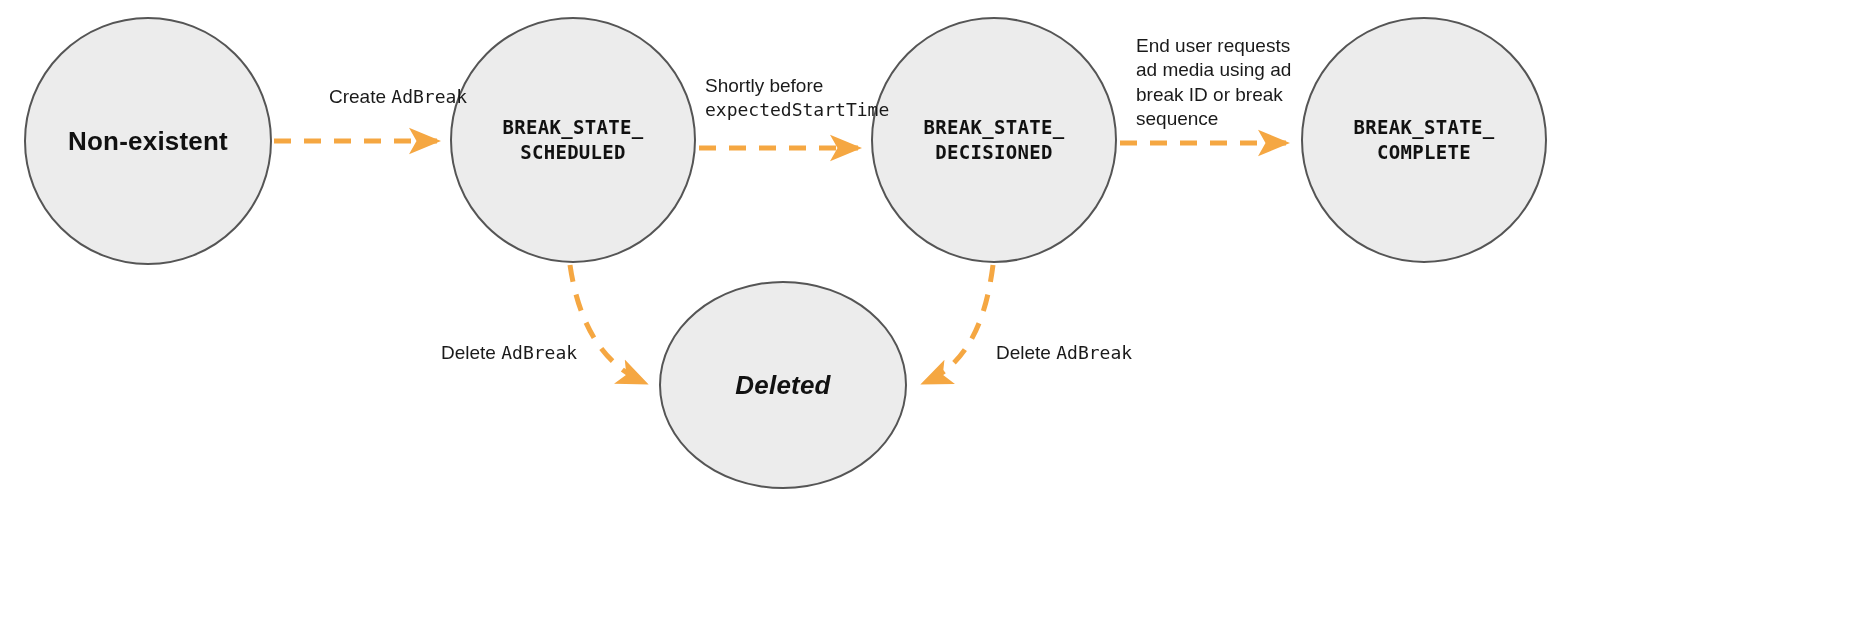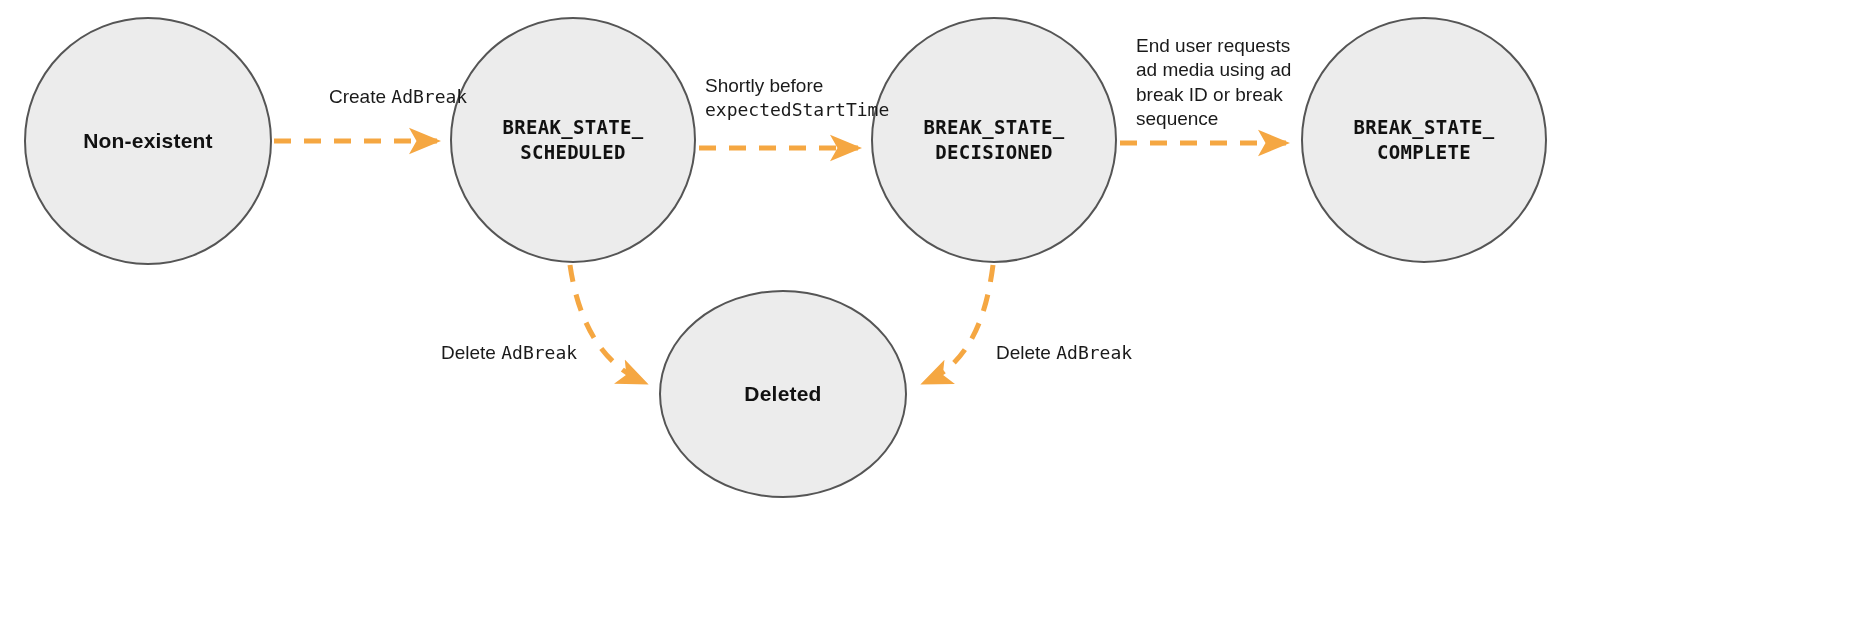--- a/index.html
+++ b/index.html
@@ -38,21 +38,21 @@
     text-align: center;
   }
   .node-label {
     color: #111111;
     line-height: 1.32;
     white-space: pre-line;
   }
   .node-label.plain {
     font-family: "Liberation Sans", sans-serif;
     font-weight: bold;
-    font-size: 21px;
+    font-size: 26px;
     letter-spacing: 0.2px;
   }
   .node-label.mono {
     font-family: "DejaVu Sans Mono", monospace;
     font-weight: bold;
     font-size: 19px;
     letter-spacing: 0.3px;
     text-align: center;
   }
   .edge-label {
@@ -103,21 +103,21 @@
   <div class="node" style="left:871px; top:17px; width:246px; height:246px;">
     <span class="node-label mono">BREAK_STATE_
 DECISIONED</span>
   </div>
 
   <div class="node" style="left:1301px; top:17px; width:246px; height:246px;">
     <span class="node-label mono">BREAK_STATE_
 COMPLETE</span>
   </div>
 
-  <div class="node" style="left:659px; top:290px; width:248px; height:208px;">
+  <div class="node" style="left:659px; top:281px; width:248px; height:208px;font-style:italic;">
     <span class="node-label plain">Deleted</span>
   </div>
 
   <div class="edge-label" style="left:297px; top:85px;margin-left:32px;"><span>Create </span><span class="mono-frag">AdBreak</span></div>
 
   <div class="edge-label" style="left:705px; top:74px;"><span>Shortly before
 </span><span class="mono-frag">expectedStartTime</span></div>
 
   <div class="edge-label" style="left:1136px; top:34px;"><span>End user requests
 ad media using ad

